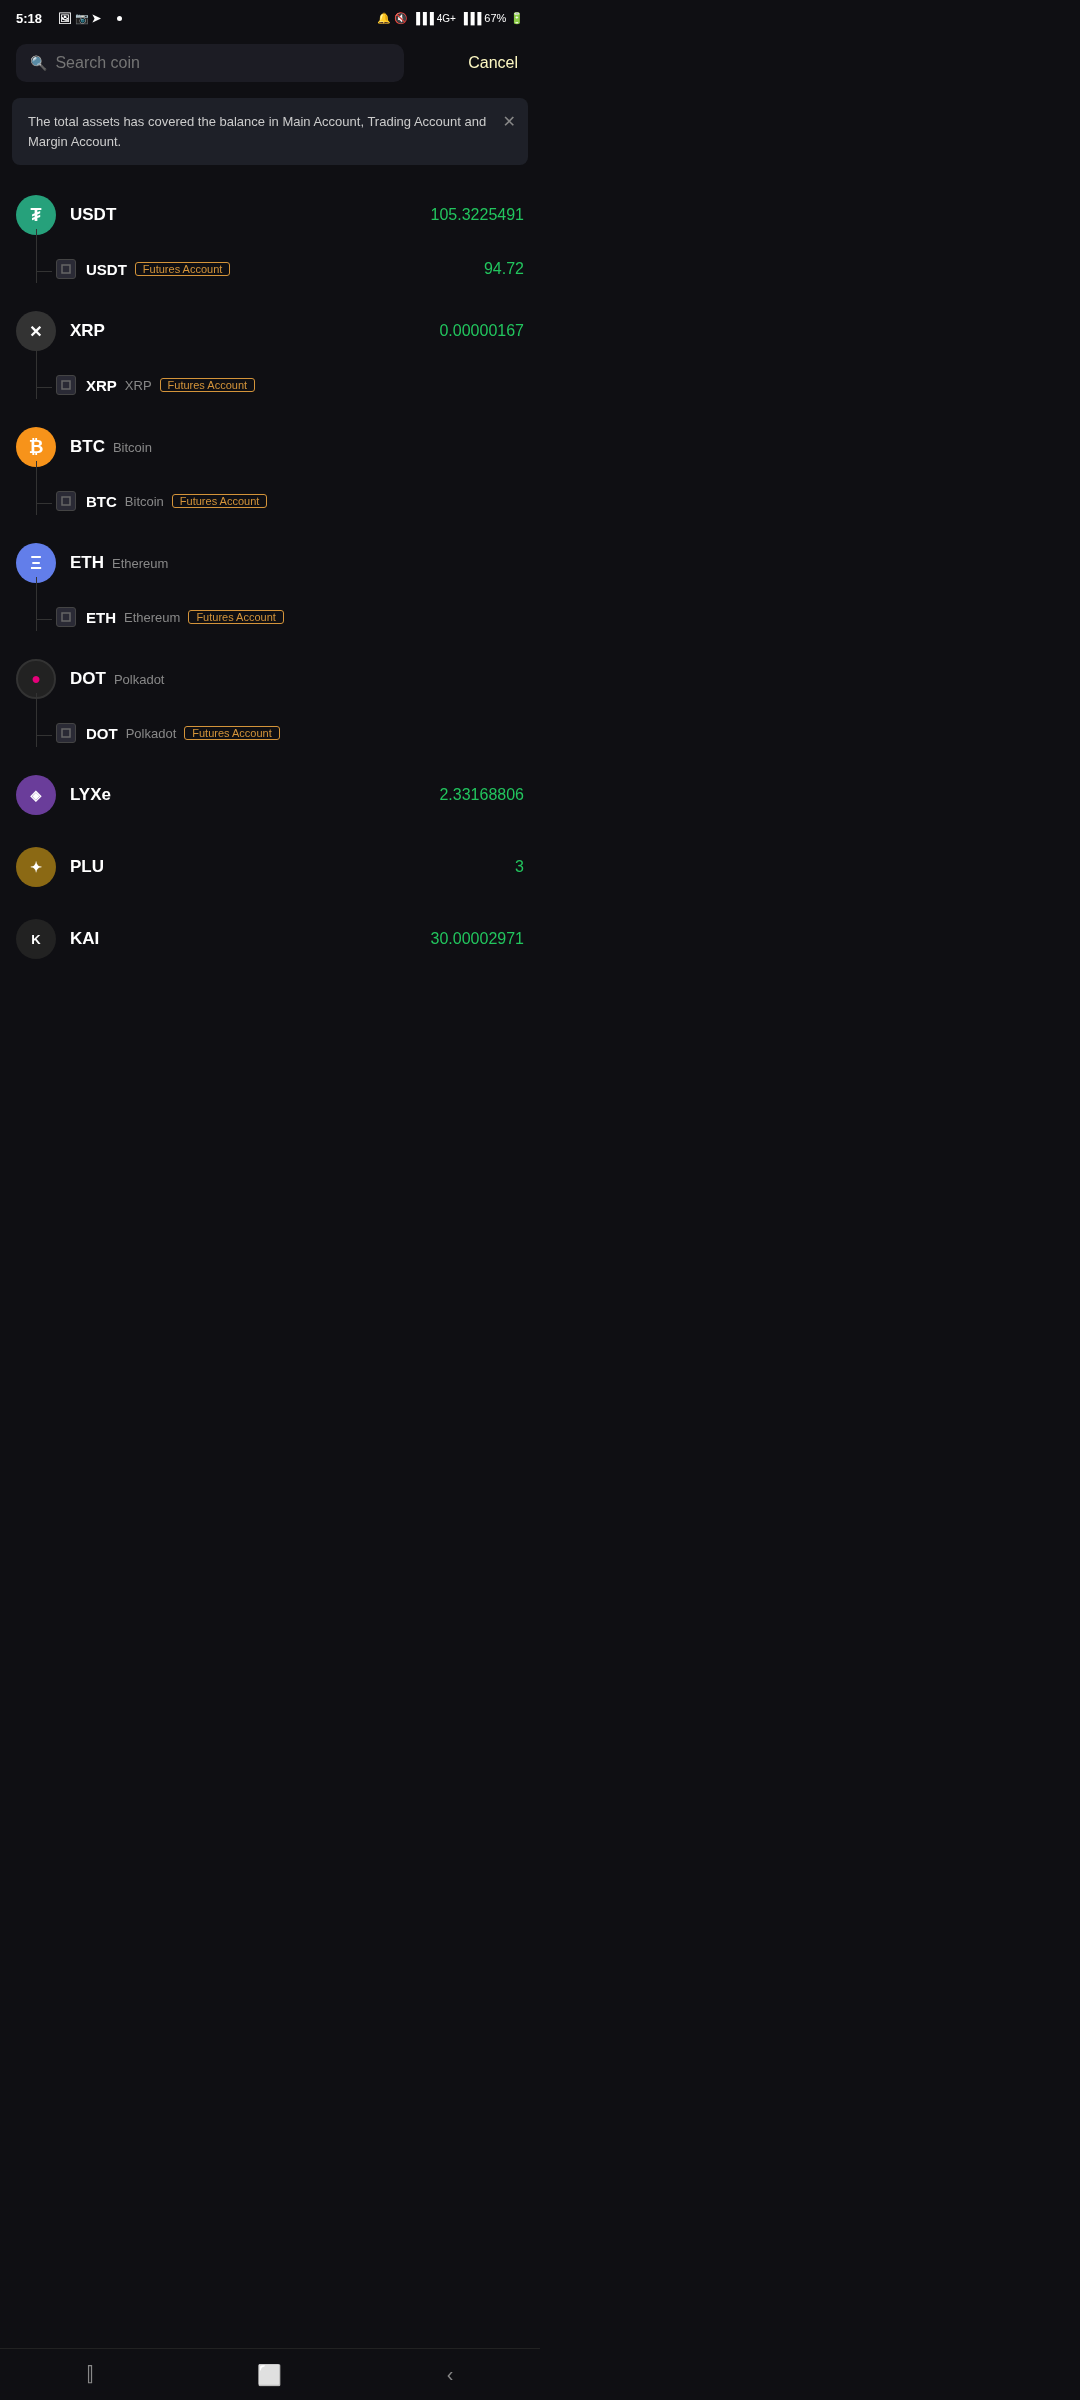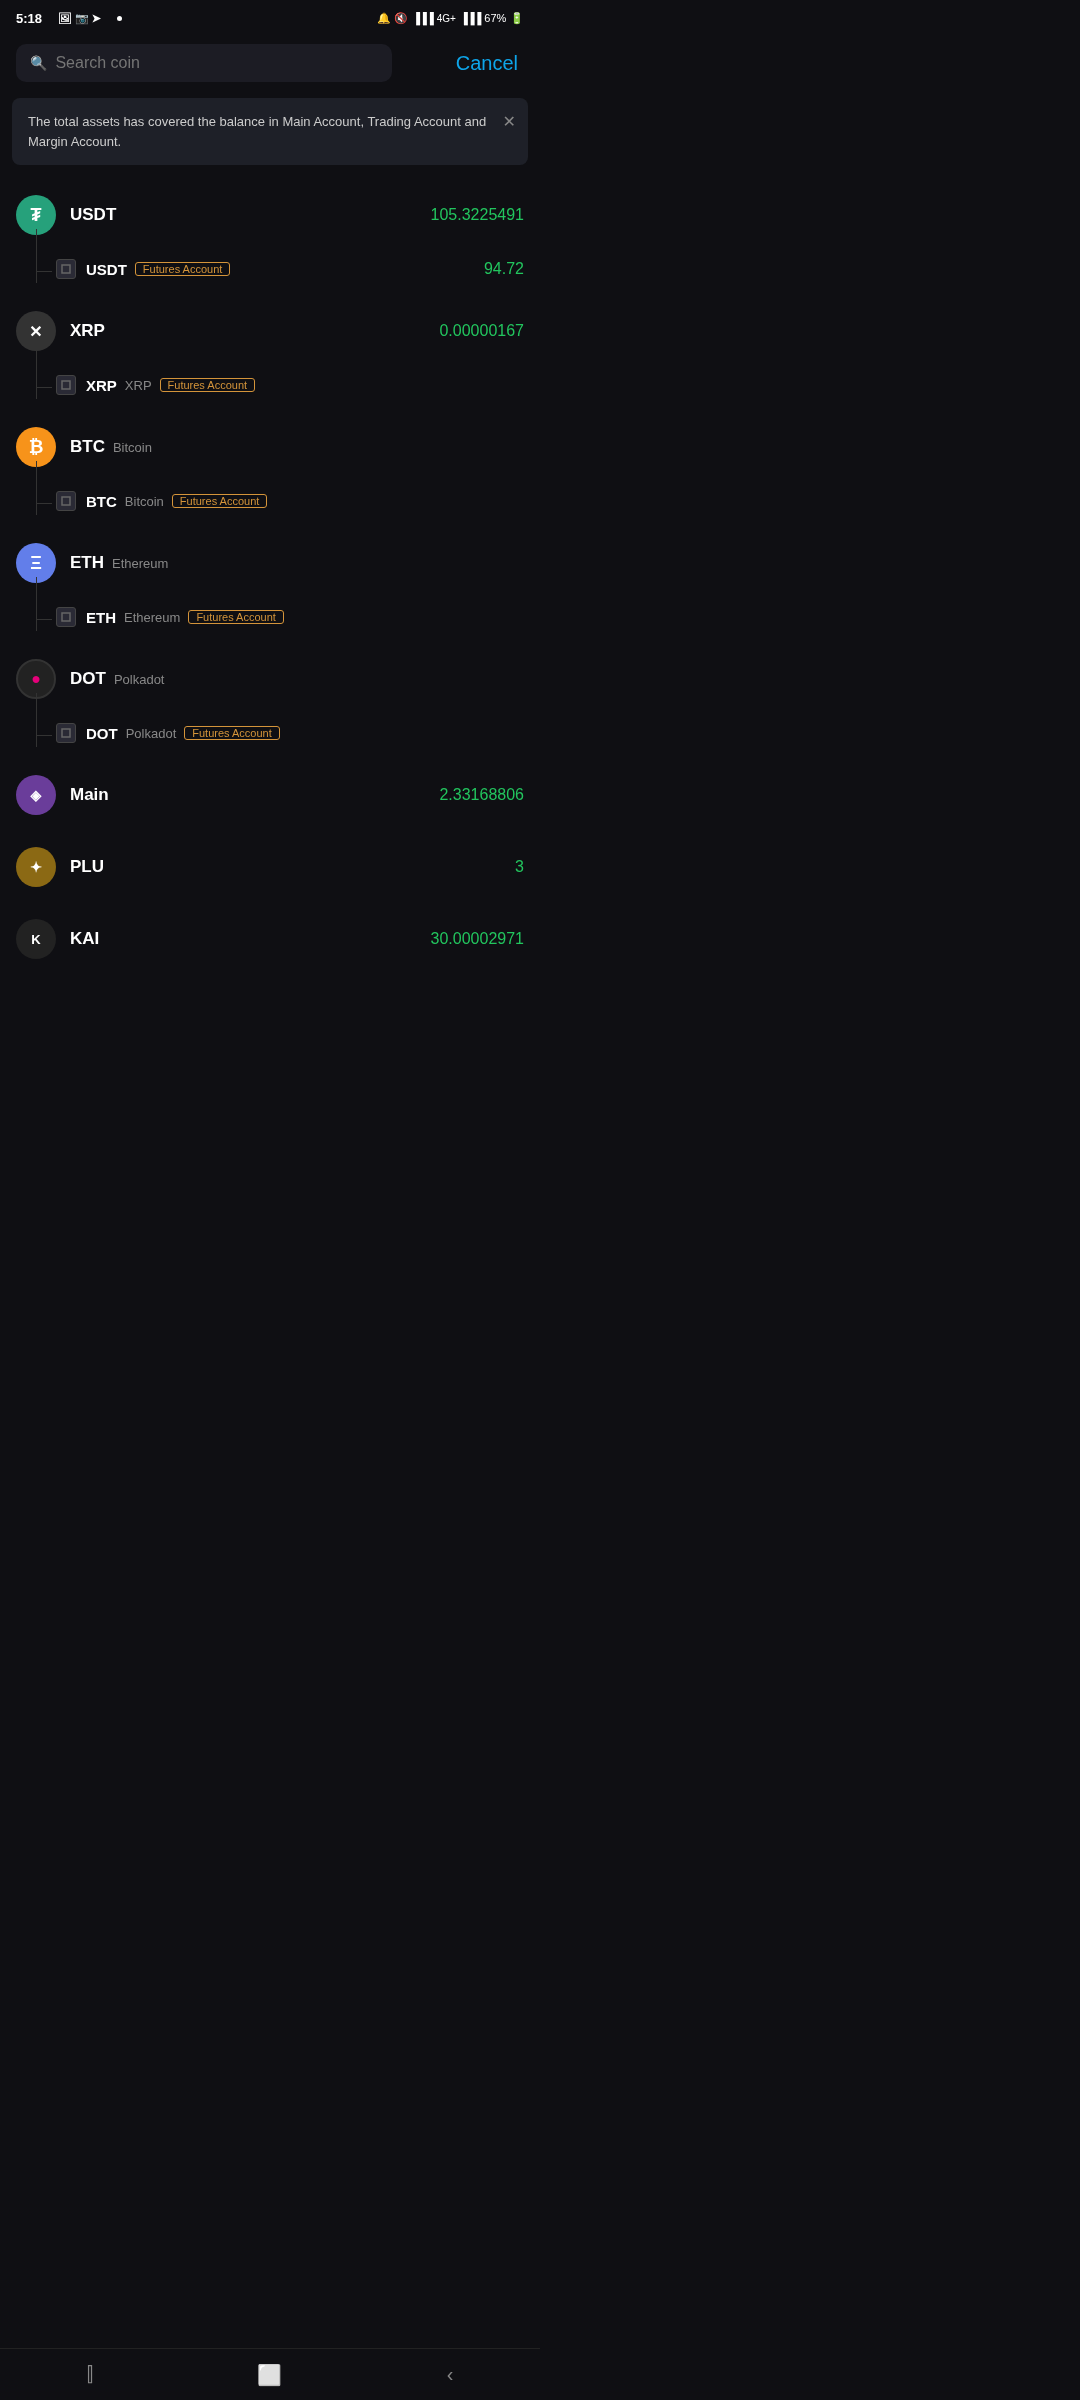--- a/index.html
+++ b/index.html
@@ -48,22 +48,22 @@
     .search-icon { color: #888; font-size: 14px; }
     .search-input {
       background: transparent;
       border: none;
       outline: none;
       color: #888;
       font-size: 16px;
       flex: 1;
     }
     .cancel-btn {
-      color: #0ea5e9;
-      font-size: 20px;
+      color: #fef9c3;
+      font-size: 16px;
       cursor: pointer;
       padding: 4px 6px;
       margin-left: 48px;
     }
 
     
     .notice-banner {
       margin: 8px 12px;
       background: #1e2028;
       border-radius: 8px;
@@ -352,21 +352,21 @@
           <span class="coin-symbol" style="font-size: 15px;">DOT</span>
           <span class="coin-name">Polkadot</span>
           <span class="futures-badge">Futures Account</span>
         </div>
       </div>
     </div>
     <div class="coin-group">
       <div class="coin-main-row">
         <div class="coin-avatar lyxe">◈</div>
         <div class="coin-info">
-          <span class="coin-symbol">Main</span>
+          <span class="coin-symbol">LYXe</span>
         </div>
         <span class="coin-value">2.33168806</span>
       </div>
     </div>
     <div class="coin-group">
       <div class="coin-main-row">
         <div class="coin-avatar plu">✦</div>
         <div class="coin-info">
           <span class="coin-symbol">PLU</span>
         </div>

